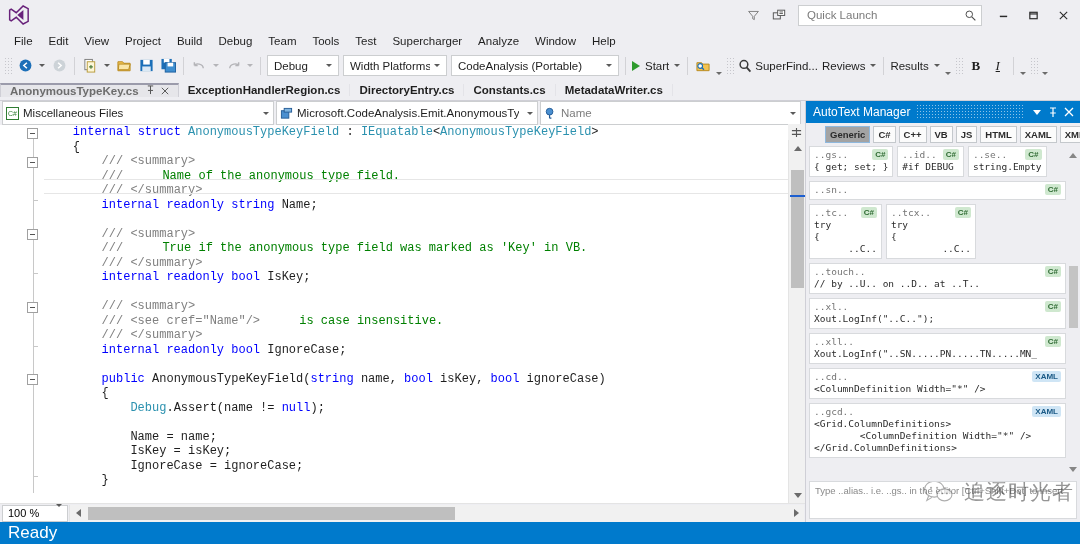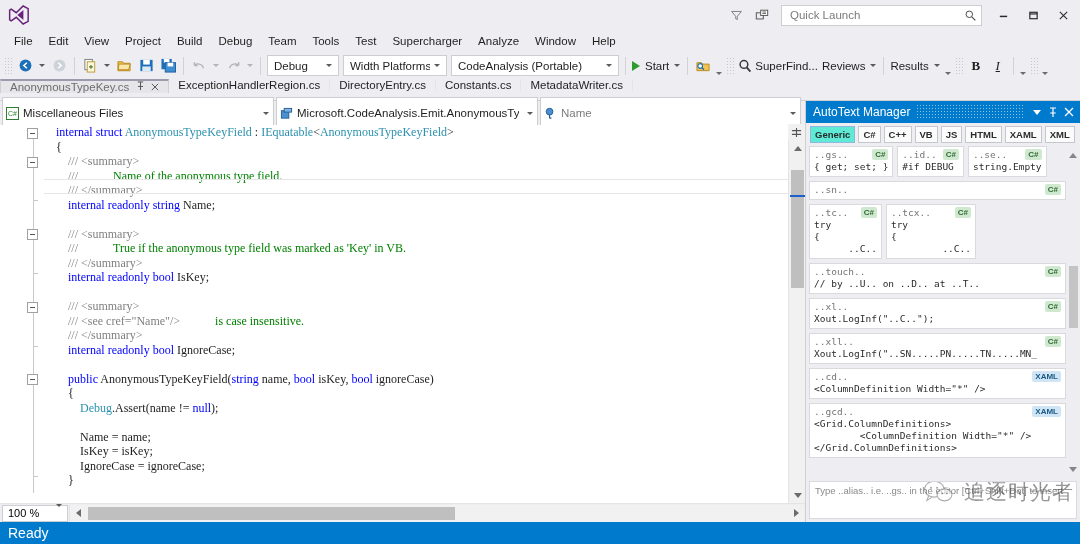--- a/index.html
+++ b/index.html
@@ -31,21 +31,21 @@
     font-size: 12px; color: #1e1e1e; white-space: nowrap;
     flex: 0 0 auto;
   }
   .title-spacer { flex: 1 1 auto; }
   .tb-icon {
     width: 26px; height: 26px;
     display: flex; align-items: center; justify-content: center;
     color: #5a5a5a;
   }
   .quick-launch {
-    width: 201px; height: 21px;
+    width: 184px; height: 21px;
     border: 1px solid #ccced0; background: #fff;
     display: flex; align-items: center;
     padding: 0 4px 0 6px;
     margin: 0 6px;
   }
   .quick-launch input {
     border: 0; outline: 0; flex: 1 1 auto;
     font-family: "Liberation Sans", sans-serif;
     font-size: 11.5px; color: #6d6d6d; background: transparent;
     min-width: 0;
@@ -121,23 +121,24 @@
     display: block; width: 0; height: 0;
     border-left: 3px solid transparent; border-right: 3px solid transparent;
     border-top: 3.5px solid #6b6b6b;
   }
   .bold-i { font-weight: bold; font-size: 13px; font-family: "Liberation Serif", serif; }
   .ital-i { font-style: italic; font-size: 13px; font-family: "Liberation Serif", serif; text-decoration: underline; }
 
   
   .tabrow {
     height: 22px; flex: 0 0 22px;
-    display: flex; align-items: flex-start;
+    display: flex; align-items: center;
     background: #eeeef2;
     border-bottom: 1px solid #cfcfd6;
+    font-weight: bold;
   }
   .doctab {
     display: flex; align-items: center;
     padding: 0 9px;
     font-size: 11.5px; color: #1e1e1e;
     border-right: 1px solid #e3e3e8;
     white-space: nowrap;
   }
   .doctab.active {
     background: #e6e6ea;
@@ -162,21 +163,21 @@
   }
 
   
   .navbar {
     height: 24px; flex: 0 0 24px;
     display: flex; align-items: center;
     background: #eeeef2;
     padding: 1px 2px;
   }
   .navcombo {
-    height: 32px; background: #fff; border: 1px solid #ccced0;
+    height: 24px; background: #fff; border: 1px solid #ccced0;
     display: flex; align-items: center; gap: 4px;
     padding: 0 1px 0 3px;
     font-size: 11.5px; color: #1e1e1e;
     margin-right: 2px;
   }
   .navcombo .nval { flex: 1 1 auto; white-space: nowrap; overflow: hidden; }
   .navcombo .narr { width: 13px; display: flex; align-items: center; justify-content: center; }
   .nc1 { width: 272px; flex: 0 0 272px; }
   .nc2 { width: 262px; flex: 0 0 262px; }
   .nc3 { flex: 1 1 auto; min-width: 0; }
@@ -222,21 +223,21 @@
     left: 2px; right: 2px; top: 4px; height: 1px; background: #555;
   }
   .fold-tick {
     position: absolute; left: 11px; width: 5px; height: 1px; background: #c8c8c8;
   }
   .code-scroll {
     flex: 1 1 auto; position: relative; min-width: 0; overflow: hidden;
   }
   pre.code {
     margin: 0; padding: 0;
-    font-family: Liberation Serif, serif;
+    font-family: Liberation Mono, monospace;
     font-size: 12px; line-height: 14.5px;
     color: #1e1e1e;
     white-space: pre;
   }
   .kw { color: #0000ff; }
   .typ { color: #2b91af; }
   .cmt { color: #008000; margin-left: 32px; }
   .cmtx { color: #808080; }
   .curline {
     position: absolute; left: 0; right: 0; height: 15px;
@@ -336,21 +337,21 @@
   }
   .ltab {
     height: 17px;
     border: 1px solid #c4c8cc;
     background: #fbfbfb;
     font-size: 9.5px; color: #2b2b2b;
     display: flex; align-items: center; justify-content: center;
     padding: 0 4px; white-space: nowrap;
     font-weight: bold;
   }
-  .ltab.sel { background: #5eead4; border-color: #8fb8dd; }
+  .ltab.sel { background: #a3a3a3; border-color: #8fb8dd; margin-left: 15px; }
 
   .snip-scrollwrap {
     flex: 1 1 auto; display: flex; min-height: 0;
     background: #eeeef2;
     padding: 1px 0 1px 3px;
   }
   .snip-area {
     flex: 1 1 auto; min-width: 0;
     display: flex; flex-wrap: wrap;
     align-content: flex-start;
@@ -420,21 +421,21 @@
     white-space: nowrap;
     margin-left: 8px;
   }
 
   
   .statusbar {
     height: 22px; flex: 0 0 22px;
     background: #007acc; color: #fff;
     display: flex; align-items: center;
     padding-left: 8px;
-    font-size: 14px;
+    font-size: 17px;
   }
 </style>
 </head>
 <body>
 
 <div id="app">
 
   <div class="titlebar">
     <svg class="vs-logo" viewBox="0 0 24 24">
       <path d="M16.5 2.2 L22 5 L22 19 L16.5 21.8 L9 14.5 L3.5 18.4 L1.8 17.2 L1.8 6.8 L3.5 5.6 L9 9.5 Z" fill="none" stroke="#68217a" stroke-width="1.6"></path>

